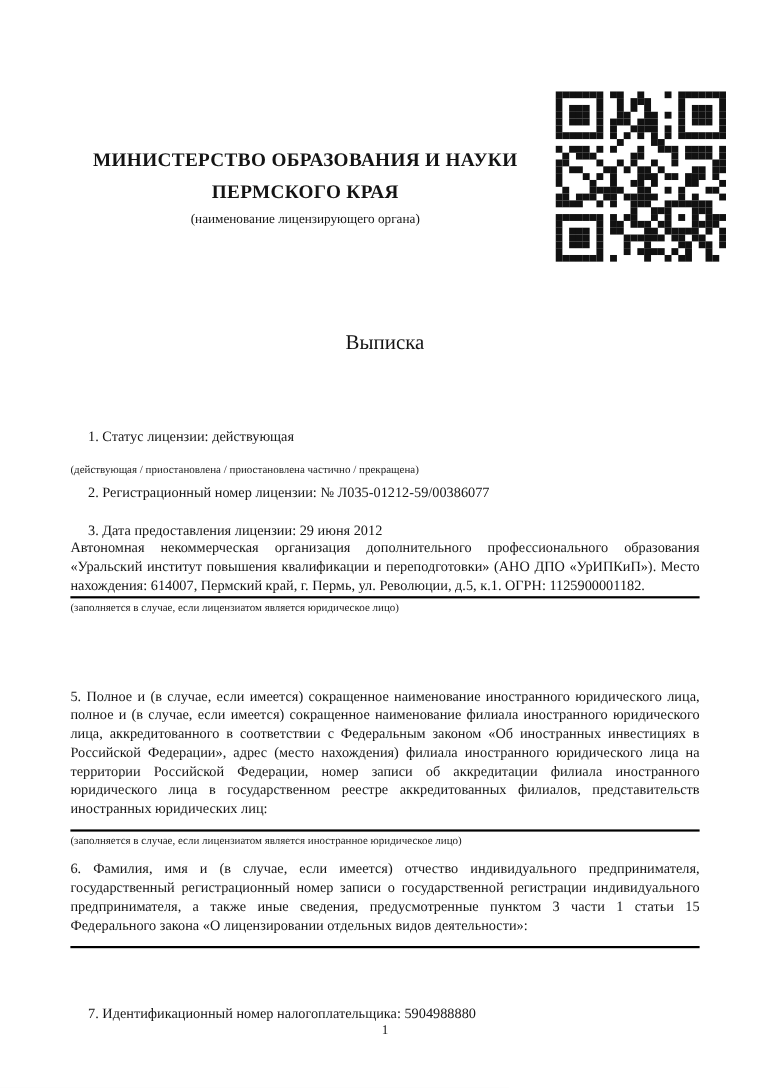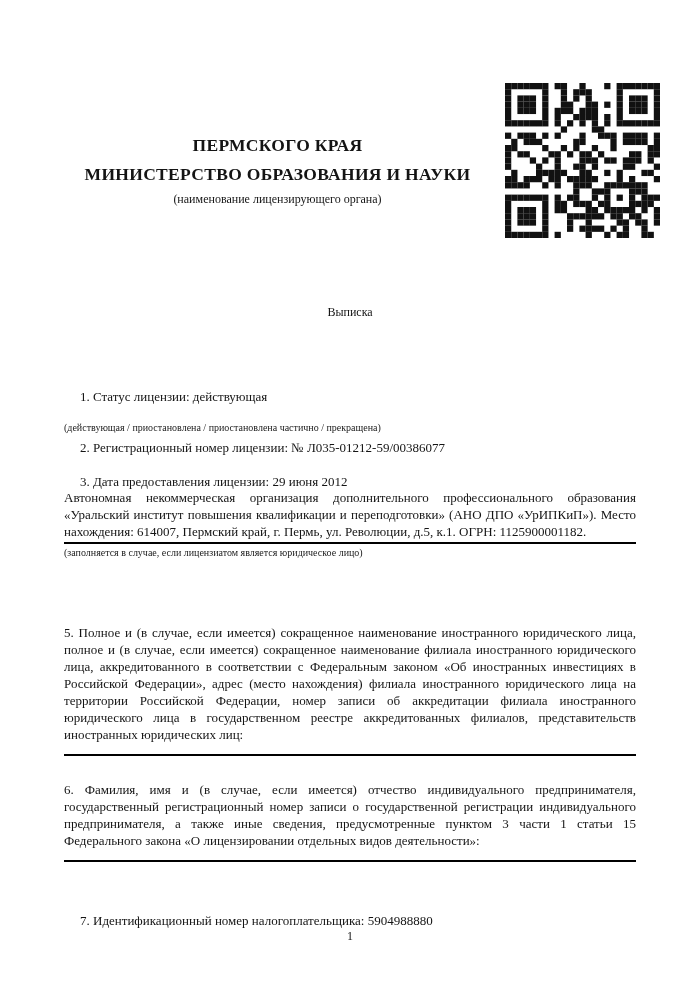--- a/index.html
+++ b/index.html
@@ -22,21 +22,21 @@
     position:absolute;left:65px;top:192px;width:425px;
     text-align:center;font-size:12px;font-weight:normal;
   }
   .qr{
     position:absolute;left:505px;top:83px;width:155px;height:155px;
   }
   .qr svg rect{fill:#111;}
   
   .doc-title{
     position:absolute;left:64px;top:303px;width:572px;
-    text-align:center;font-size:12px;line-height:18px;
+    text-align:center;font-size:19px;line-height:18px;
   }
   
   .sec{
     position:absolute;left:64px;width:572px;
     font-size:13px;line-height:17px;
   }
   .para{margin:0;text-align:justify;}
   .plain{margin:16px;text-align:left;}
   .empty-value{height:9px;}
   .rule{border-top:2px solid #000;height:0;margin-top:2px;}
@@ -48,22 +48,22 @@
     position:absolute;left:0;top:929px;width:700px;
     text-align:center;font-size:12px;
   }
 </style>
 </head>
 <body>
 
 <div class="page">
 
   <div class="ministry">
+    <div>МИНИСТЕРСТВО ОБРАЗОВАНИЯ И НАУКИ</div>
     <div>ПЕРМСКОГО КРАЯ</div>
-    <div>МИНИСТЕРСТВО ОБРАЗОВАНИЯ И НАУКИ</div>
   </div>
   <div class="ministry-caption">(наименование лицензирующего органа)</div>
 
   <div class="qr"><svg xmlns="http://www.w3.org/2000/svg" width="155" height="155" viewBox="0 0 155 155">
         <rect x="0.00" y="0.00" width="6.25" height="6.25"></rect>
         <rect x="6.20" y="0.00" width="6.25" height="6.25"></rect>
         <rect x="12.40" y="0.00" width="6.25" height="6.25"></rect>
         <rect x="18.60" y="0.00" width="6.25" height="6.25"></rect>
         <rect x="24.80" y="0.00" width="6.25" height="6.25"></rect>
         <rect x="31.00" y="0.00" width="6.25" height="6.25"></rect>
@@ -404,20 +404,21 @@
   <div class="sec" style="top:489px">
     <p class="para">Автономная некоммерческая организация дополнительного профессионального образования «Уральский институт повышения квалификации и переподготовки» (АНО ДПО «УрИПКиП»). Место нахождения: 614007, Пермский край, г. Пермь, ул. Революции, д.5, к.1. ОГРН: 1125900001182.</p>
     <div class="rule"></div>
     <div class="caption">(заполняется в случае, если лицензиатом является юридическое лицо)</div>
   </div>
 
   <div class="sec" style="top:624px">
     <p class="para">5. Полное и (в случае, если имеется) сокращенное наименование иностранного юридического лица, полное и (в случае, если имеется) сокращенное наименование филиала иностранного юридического лица, аккредитованного в соответствии с Федеральным законом «Об иностранных инвестициях в Российской Федерации», адрес (место нахождения) филиала иностранного юридического лица на территории Российской Федерации, номер записи об аккредитации филиала иностранного юридического лица в государственном реестре аккредитованных филиалов, представительств иностранных юридических лиц:</p>
     <div class="empty-value"></div>
     <div class="rule"></div>
+    <div class="caption">(заполняется в случае, если лицензиатом является иностранное юридическое лицо)</div>
   </div>
 
   <div class="sec" style="top:781px">
     <p class="para">6. Фамилия, имя и (в случае, если имеется) отчество индивидуального предпринимателя, государственный регистрационный номер записи о государственной регистрации индивидуального предпринимателя, а также иные сведения, предусмотренные пунктом 3 части 1 статьи 15 Федерального закона «О лицензировании отдельных видов деятельности»:</p>
     <div class="empty-value"></div>
     <div class="rule"></div>
   </div>
 
   <div class="sec" style="top:896px">
     <p class="plain">7. Идентификационный номер налогоплательщика: 5904988880</p>

